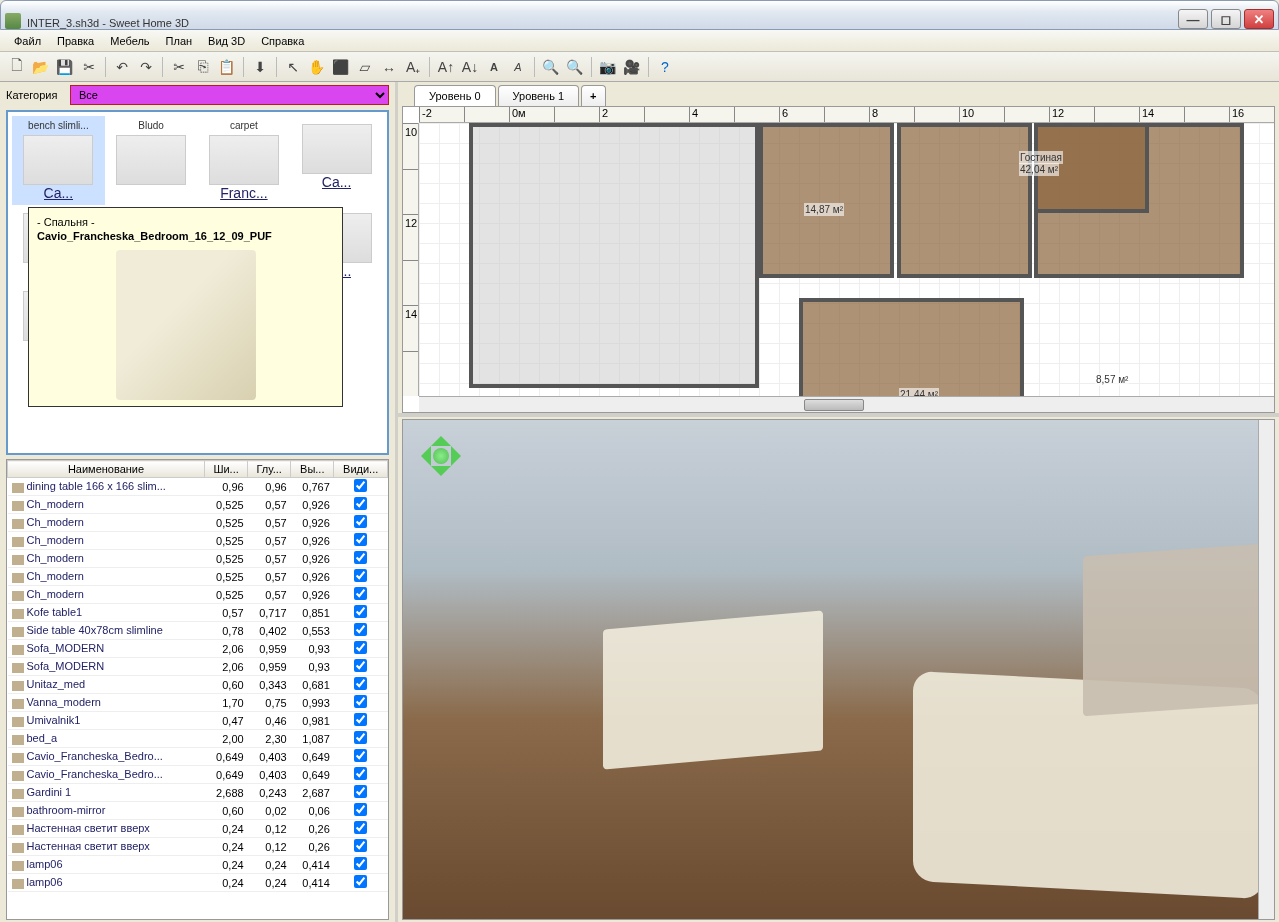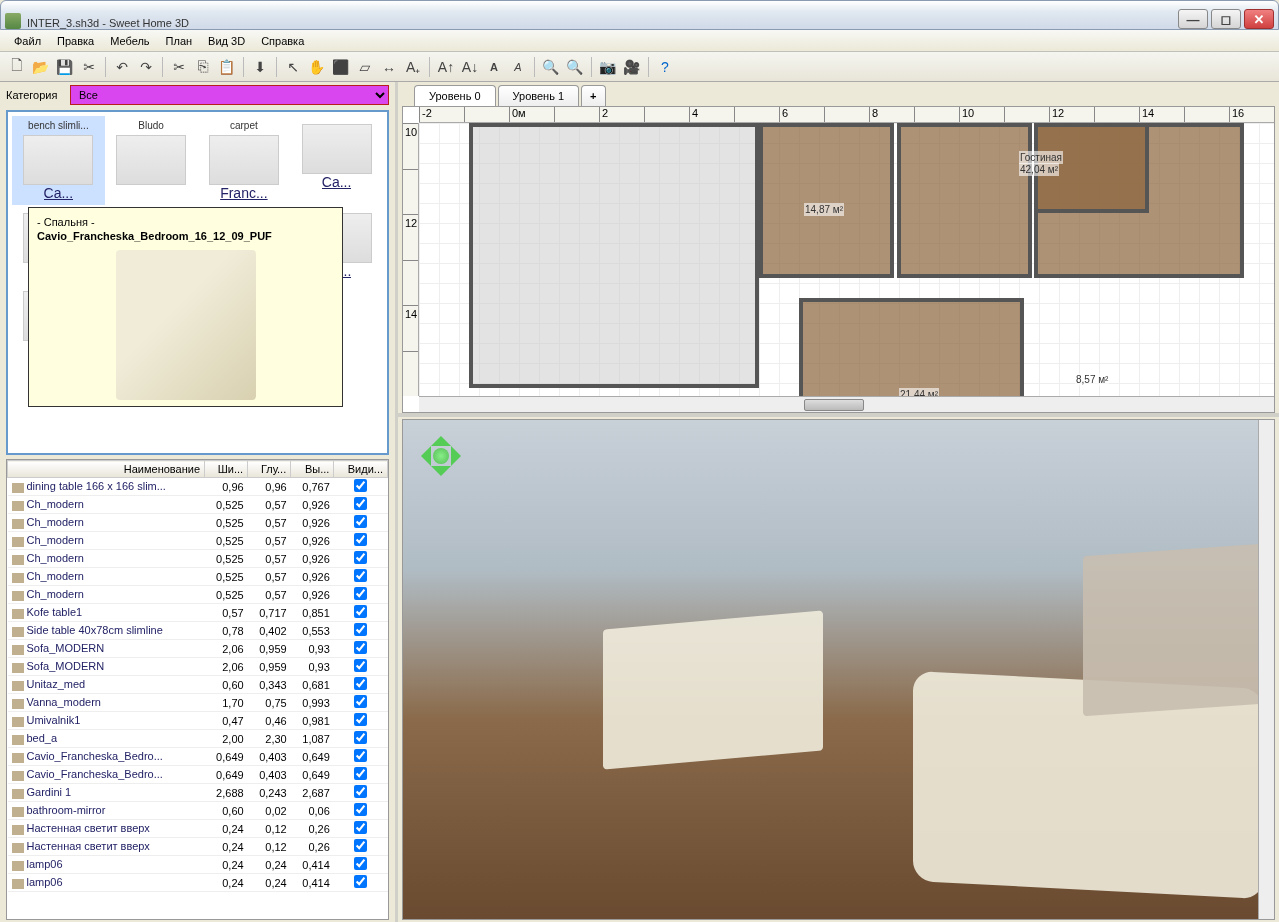--- a/index.html
+++ b/index.html
@@ -26,21 +26,21 @@
 .catitem .catlabel{color:#333;font-size:10px;white-space:nowrap;overflow:hidden;text-overflow:ellipsis;max-width:85px}
 .catitem .thumb{width:70px;height:50px;margin-top:4px;background:linear-gradient(#eee,#ddd);border:1px solid #ccc;display:flex;align-items:center;justify-content:center;color:#aaa;font-size:9px}
 .catitem .namebelow{color:#226;text-decoration:underline;font-size:14px;white-space:nowrap;overflow:hidden;text-overflow:ellipsis;max-width:85px}
 .catitem.sel{background:#cce0ff}
 .tooltip{position:absolute;left:20px;top:95px;width:315px;height:200px;background:#ffffe0;border:1px solid #333;padding:8px;text-align:left;z-index:10}
 .tooltip .tt1{font-size:11px}
 .tooltip .tt2{font-weight:bold;font-size:11px;margin-top:2px}
 .tooltip .ttimg{width:140px;height:150px;margin:8px auto;background:linear-gradient(135deg,#f0ecd8 40%,#d8d0b0);border-radius:4px;position:relative}
 .furntable{flex:1;background:#fff;border:1px solid #999;margin:2px 6px 2px 6px;overflow:auto}
 table{width:100%;border-collapse:collapse}
-th{background:linear-gradient(#fff,#e8e5d8);border:1px solid #ccc;padding:2px 4px;text-align:right;font-weight:normal;position:sticky;top:0}
+th{background:linear-gradient(#fff,#e8e5d8);border:1px solid #ccc;padding:2px 4px;text-align:center;font-weight:normal;position:sticky;top:0}
 td{border-bottom:1px solid #eee;padding:1px 4px;white-space:nowrap}
 td.num{text-align:right}
 td.chk{text-align:center}
 td .ficon{display:inline-block;width:12px;height:10px;background:#c0b090;margin-right:3px;vertical-align:middle}
 td a{color:#226;}
 input[type=checkbox]{margin:0}
 .rightcol{flex:1;display:flex;flex-direction:column;border-left:3px solid #d0d0c8}
 .plansec{height:335px;display:flex;flex-direction:column;border-bottom:4px solid #d0d0c8}
 .tabs{height:24px;display:flex;align-items:flex-end;padding-left:16px;background:#ece9d8}
 .tab{padding:4px 14px;border:1px solid #999;border-bottom:none;background:linear-gradient(#fff,#eee);border-radius:4px 4px 0 0;margin-right:2px}
@@ -419,21 +419,21 @@
           <div class="room light" style="left:50px;top:0;width:290px;height:265px"></div>
           <div class="room" style="left:340px;top:0;width:135px;height:155px"></div>
           <div class="room" style="left:478px;top:0;width:135px;height:155px"></div>
           <div class="room" style="left:615px;top:0;width:210px;height:155px"></div>
           <div class="room" style="left:380px;top:175px;width:225px;height:110px"></div>
           <div class="room" style="left:615px;top:195;width:115px;height:90px"></div>
         <div class="roomlabel" style="left: 385px; top: 80px;">14,87 м²</div>
             <div class="roomlabel" style="left: 600px; top: 28px;">Гостиная</div>
             <div class="roomlabel" style="left: 600px; top: 40px;">42,04 м²</div>
             <div class="roomlabel" style="left: 480px; top: 225px; margin-top: 40px;">21,44 м²</div>
-            <div class="roomlabel" style="left: 656px; top: 250px;">8,57 м²</div>
+            <div class="roomlabel" style="left: 676px; top: 250px;">8,57 м²</div>
           </div>
         <div class="hscroll">
             <div class="thumb"></div>
           </div>
       </div>
     </div>
     <div class="view3d">
       <div class="navwidget">
         <div class="arr up"></div>
         <div class="arr dn"></div>

